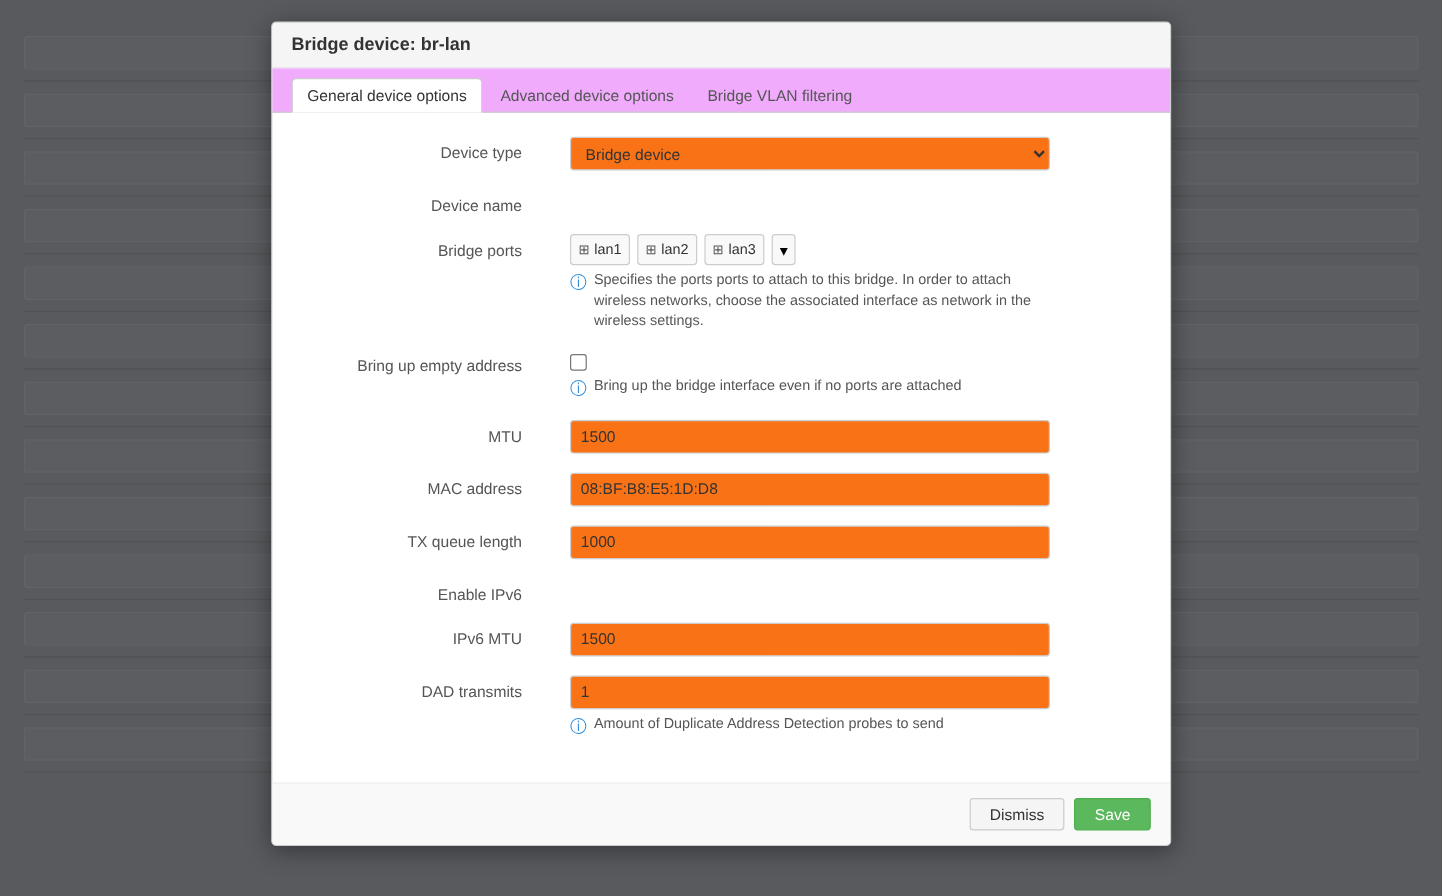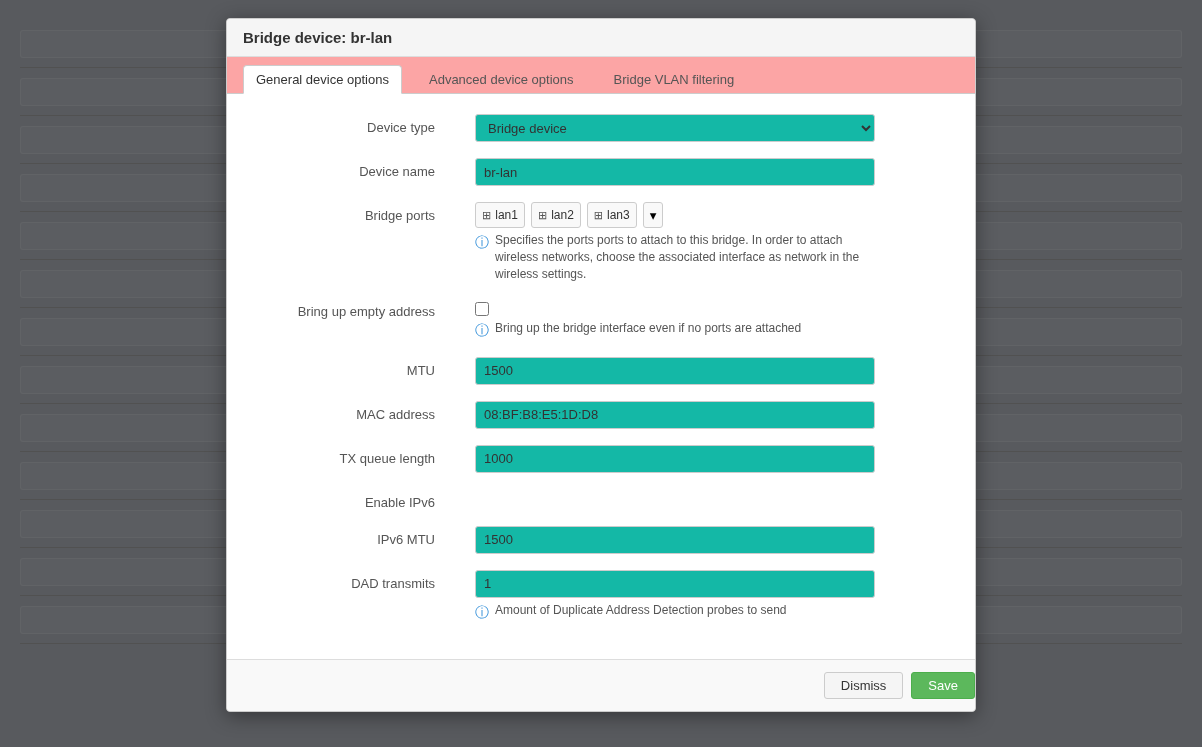--- a/index.html
+++ b/index.html
@@ -75,22 +75,22 @@
       font-size: 15px;
       font-weight: bold;
       color: #333;
     }
 
     
     .modal-tabs {
       display: flex;
       padding: 8px 16px 0;
       border-bottom: 1px solid #ccc;
-      background: #fca5a5;
-      gap: 14px;
+      background: #f0abfc;
+      gap: 2px;
     }
 
     .tab {
       padding: 6px 12px;
       border: 1px solid transparent;
       border-radius: 4px 4px 0 0;
       cursor: pointer;
       font-size: 13px;
       color: #555;
       background: transparent;
@@ -137,21 +137,21 @@
     }
 
     .form-control {
       width: 100%;
       padding: 4px 8px;
       border: 1px solid #ccc;
       border-radius: 3px;
       font-size: 13px;
       height: 28px;
       color: #333;
-      background: #14b8a6;
+      background: #f97316;
     }
 
     select.form-control {
       appearance: auto;
     }
 
     
     .bridge-ports-wrap {
       display: flex;
       align-items: center;
@@ -219,21 +219,21 @@
       width: 14px;
       height: 14px;
       cursor: pointer;
     }
 
     
     .modal-footer {
       display: flex;
       justify-content: flex-end;
       gap: 8px;
-      padding: 12px 0;
+      padding: 12px 16px;
       border-top: 1px solid #ddd;
       background: #f9f9f9;
       border-radius: 0 0 4px 4px;
     }
 
     .btn {
       padding: 5px 16px;
       border-radius: 3px;
       font-size: 13px;
       cursor: pointer;
@@ -324,23 +324,20 @@
         <label class="form-label">Device type</label>
         <div class="form-control-wrap">
           <select class="form-control">
             <option>Bridge device</option>
           </select>
         </div>
       </div>
 
       <div class="form-row">
         <label class="form-label">Device name</label>
-        <div class="form-control-wrap">
-          <input type="text" class="form-control" value="br-lan" style="">
-        </div>
       </div>
 
       <div class="form-row">
         <label class="form-label">Bridge ports</label>
         <div class="form-control-wrap">
           <div class="bridge-ports-wrap">
             <div class="port-badge">
               <span class="port-icon">⊞</span>
               <span>lan1</span>
             </div>

